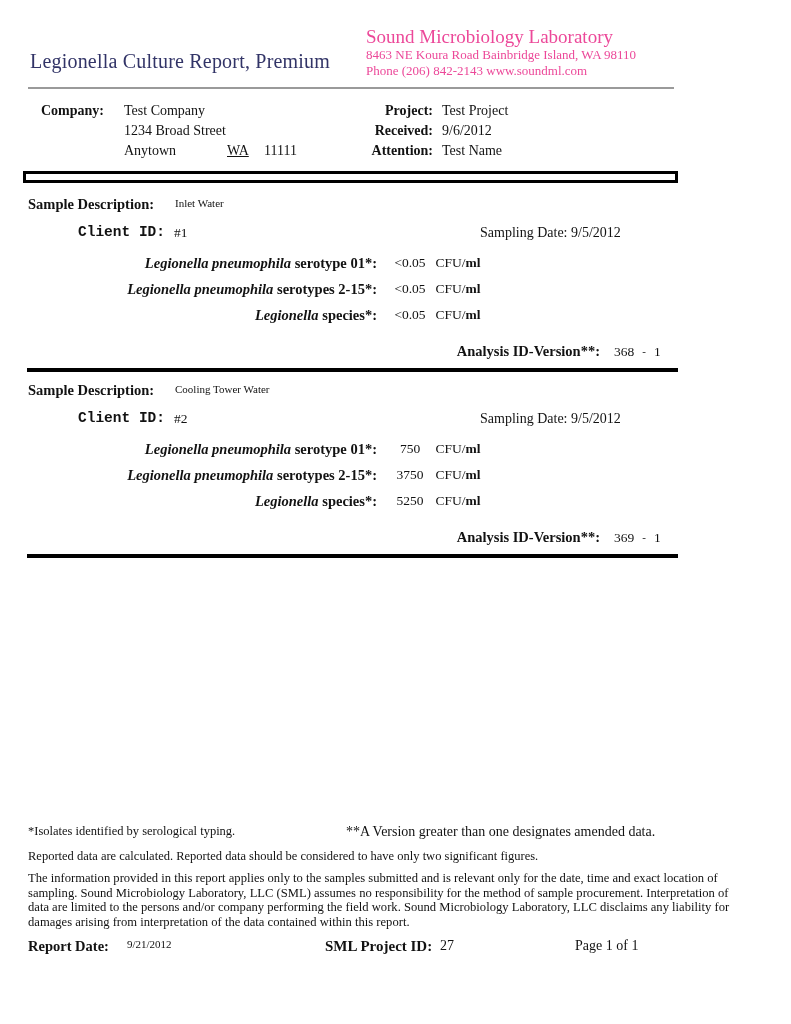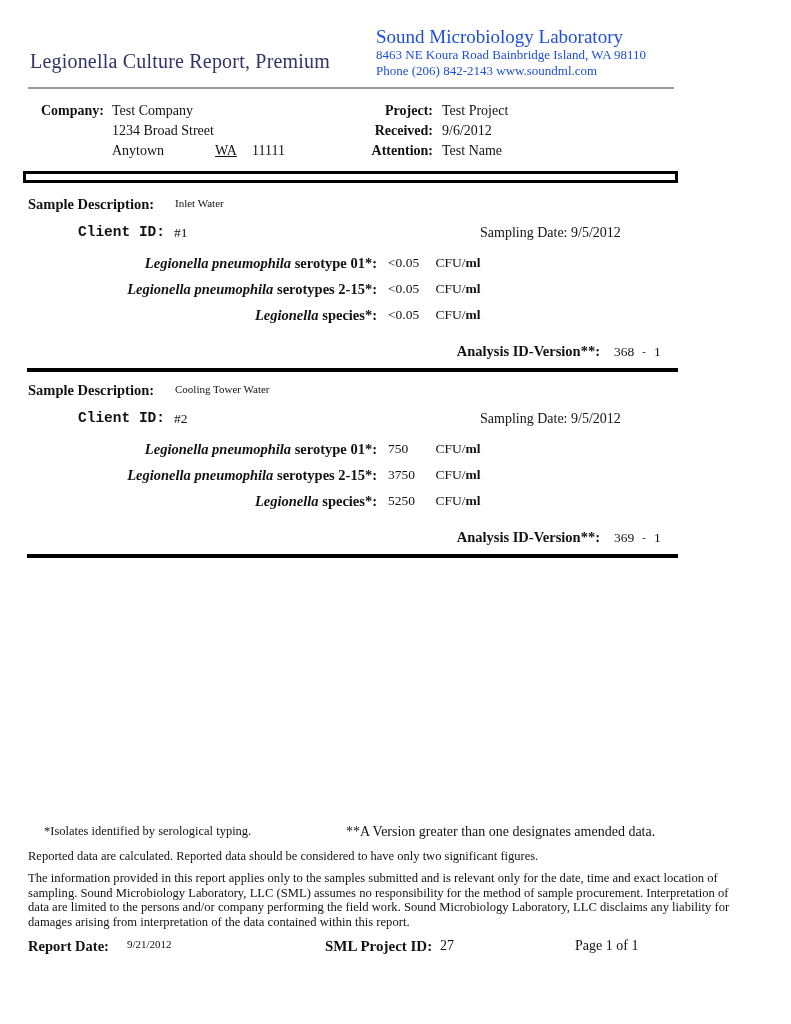--- a/index.html
+++ b/index.html
@@ -11,32 +11,32 @@
     color:#121212;
     overflow:hidden;
   }
   .i{font-style:italic;}
 
   
   .report-title{
     position:absolute;left:30px;top:50px;
     font-size:20px;color:#323467;letter-spacing:.2px;
   }
-  .lab-block{position:absolute;left:376px;top:26px;color:#1d4ed8;}
+  .lab-block{position:absolute;left:366px;top:26px;color:#ec4899;}
   .lab-name{font-size:19px;line-height:21px;}
   .lab-line{font-size:13px;line-height:16px;}
   .header-rule{
     position:absolute;left:28px;top:87px;width:646px;height:2px;
     background:#9a9a9a;
   }
 
   
   .info-left{position:absolute;left:28px;top:101px;font-size:14px;}
   .info-left .row{height:20px;line-height:20px;}
-  .info-left .lbl{display:inline-block;width:76px;text-align:right;font-weight:bold;margin-right:8px;}
+  .info-left .lbl{display:inline-block;width:76px;text-align:right;font-weight:bold;margin-right:20px;}
   .city{display:inline-block;width:103px;}
   .state{display:inline-block;width:37px;text-decoration:underline;}
 
   .info-right{position:absolute;left:343px;top:101px;font-size:14px;}
   .info-right .row{height:20px;line-height:20px;}
   .info-right .lbl{display:inline-block;width:90px;text-align:right;font-weight:bold;margin-right:9px;}
 
   .double-rule{
     position:absolute;left:23px;top:171px;width:649px;height:6px;
     border:3px solid #000;background:#fff;
@@ -50,31 +50,31 @@
   .desc-label{position:absolute;left:0;top:0;font-weight:bold;font-size:14.5px;}
   .desc-value{position:absolute;left:147px;top:1px;font-size:11px;}
 
   .client-label{position:absolute;left:0;top:28px;width:137px;text-align:right;font-weight:bold;font-size:14.5px;font-family:Liberation Mono, monospace;}
   .client-value{position:absolute;left:146px;top:29px;font-size:13.5px;}
   .sampling{position:absolute;left:452px;top:29px;font-size:14px;}
 
   .analyte-label{position:absolute;left:0;width:349px;text-align:right;font-weight:bold;font-size:14.5px;}
   .analyte-value{position:absolute;left:360px;font-size:13.5px;}
   .a0{top:59px;} .a1{top:85px;} .a2{top:111px;font-family:Liberation Serif, serif;}
-  .num{display:inline-block;width:44px;text-align:left;}
+  .num{display:inline-block;width:44px;text-align:center;}
   .unit-suffix{font-weight:bold;}
 
   .analysis-label{position:absolute;left:0;top:147px;width:572px;text-align:right;font-weight:bold;font-size:14.5px;}
   .analysis-value{position:absolute;left:586px;top:148px;font-size:13.5px;}
   .adash{display:inline-block;margin:0 8px;font-size:11px;vertical-align:1px;}
 
   .section-rule{position:absolute;left:-1px;top:172px;width:651px;height:4px;background:#000;}
 
   
-  .note1{position:absolute;left:28px;top:824px;font-size:12.5px;margin-left:16px;}
+  .note1{position:absolute;left:28px;top:824px;font-size:12.5px;}
   .note2{position:absolute;left:346px;top:824px;font-size:14px;}
   .reported{position:absolute;left:28px;top:849px;font-size:12.5px;}
   .disclaimer{
     position:absolute;left:28px;top:871px;width:718px;
     font-size:12.6px;line-height:14.6px;text-align:left;
   }
 
   
   .footer-row{position:absolute;left:0;top:938px;width:791px;font-size:14.5px;}
   .rd-label{position:absolute;left:28px;font-weight:bold;}

